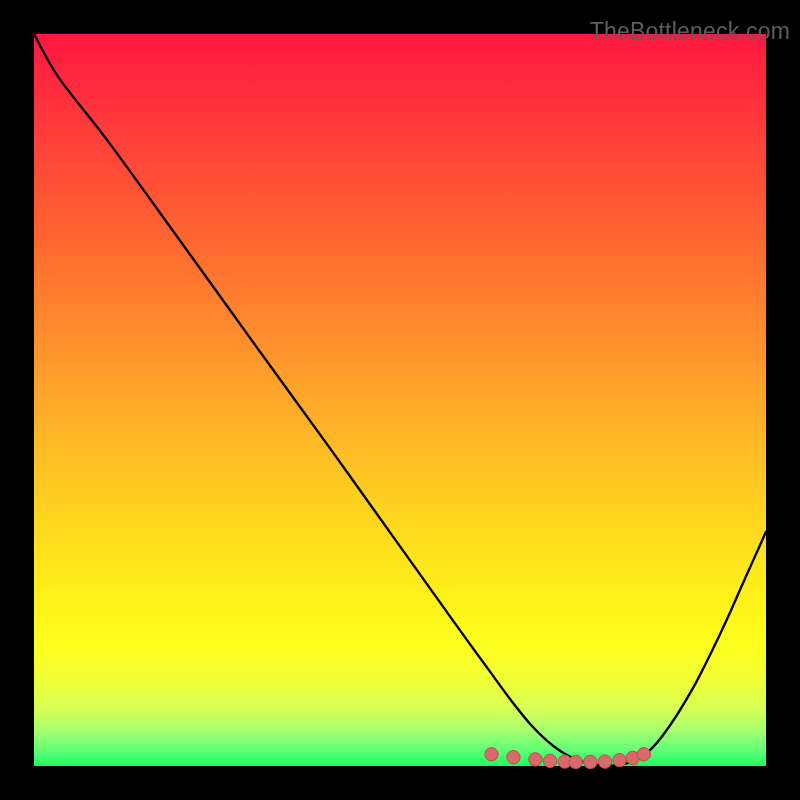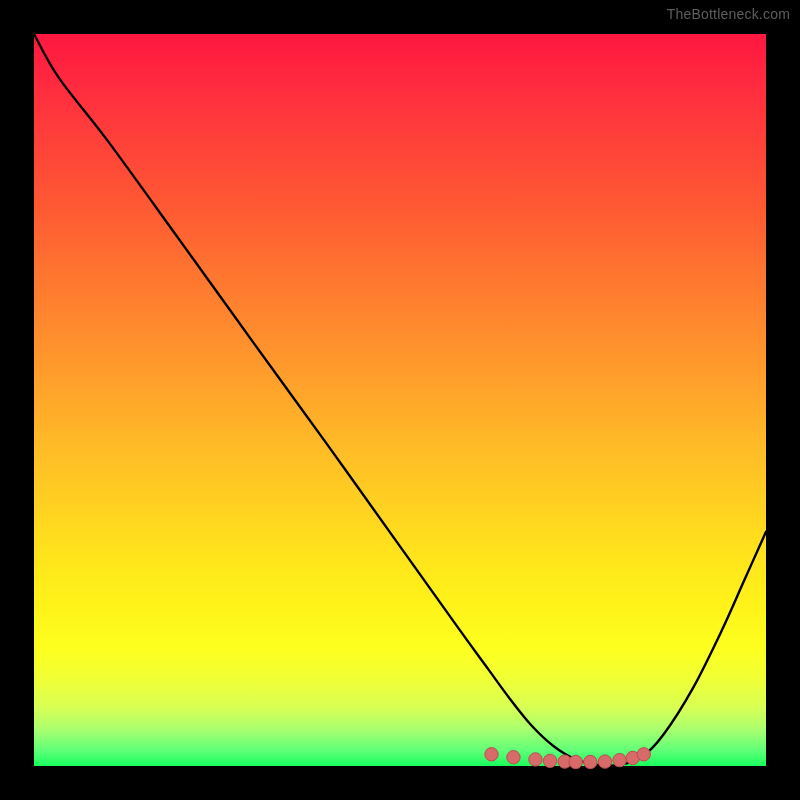--- a/index.html
+++ b/index.html
@@ -38,24 +38,24 @@
       #fdff1f 84%,
       #f1ff35 88%,
       #d8ff53 92%,
       #a9ff6f 95%,
       #5cff77 98%,
       #17ff5d 100%
     );
   }
   .attribution {
     position: absolute;
-    top: 6px;
+    top: 18px;
     right: 10px;
     color: #5e5e5e;
-    font-size: 14px;
+    font-size: 23px;
     font-weight: 500;
     letter-spacing: 0.2px;
     font-family: Arial, Helvetica, sans-serif;
   }
   svg.curve {
     position: absolute;
     inset: 0;
     width: 732px;
     height: 732px;
     overflow: visible;

